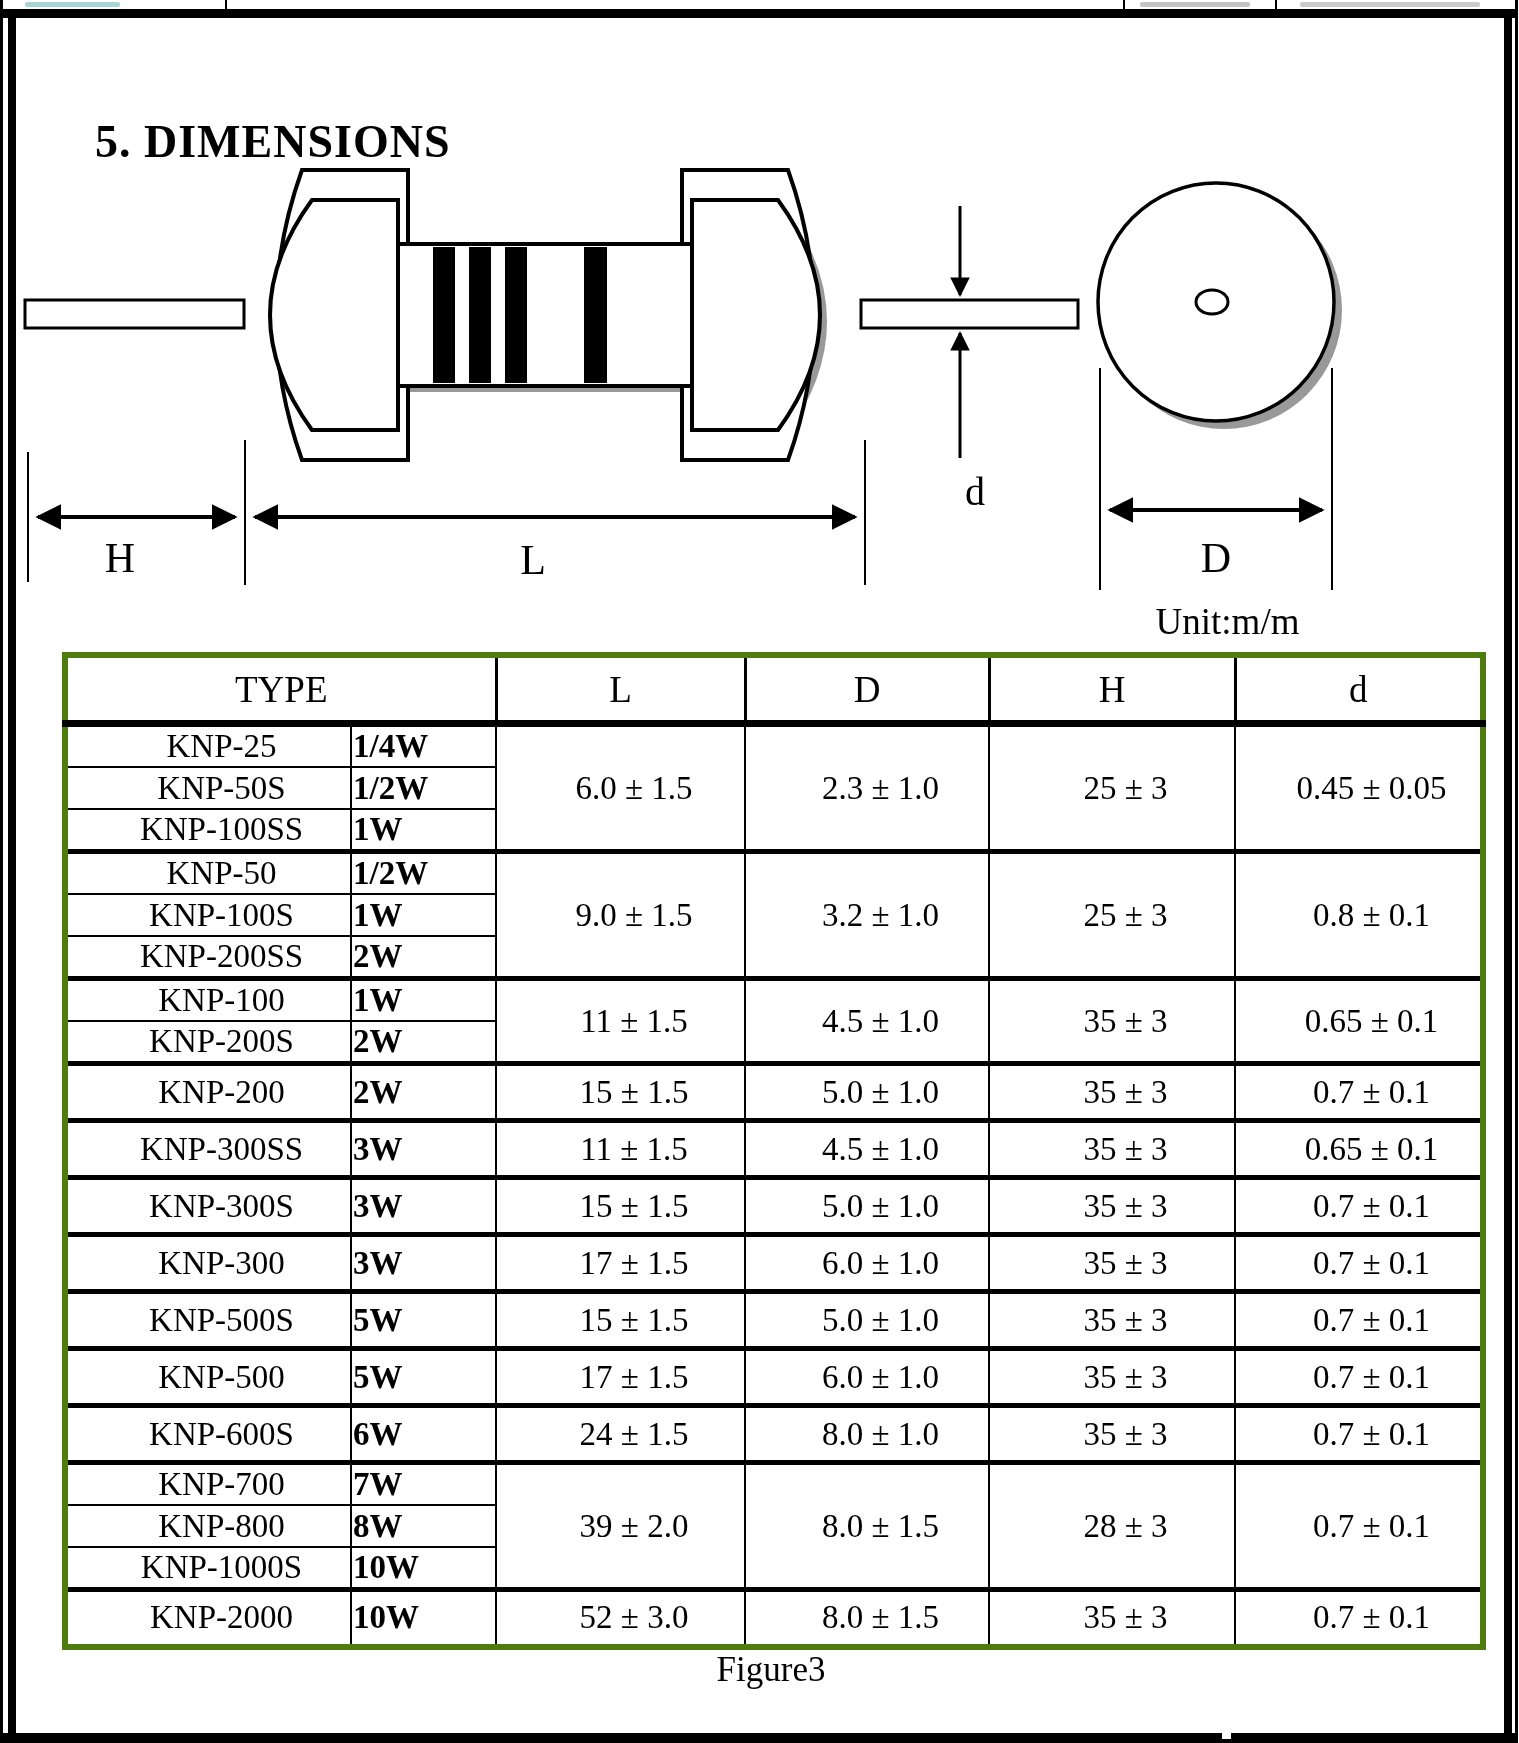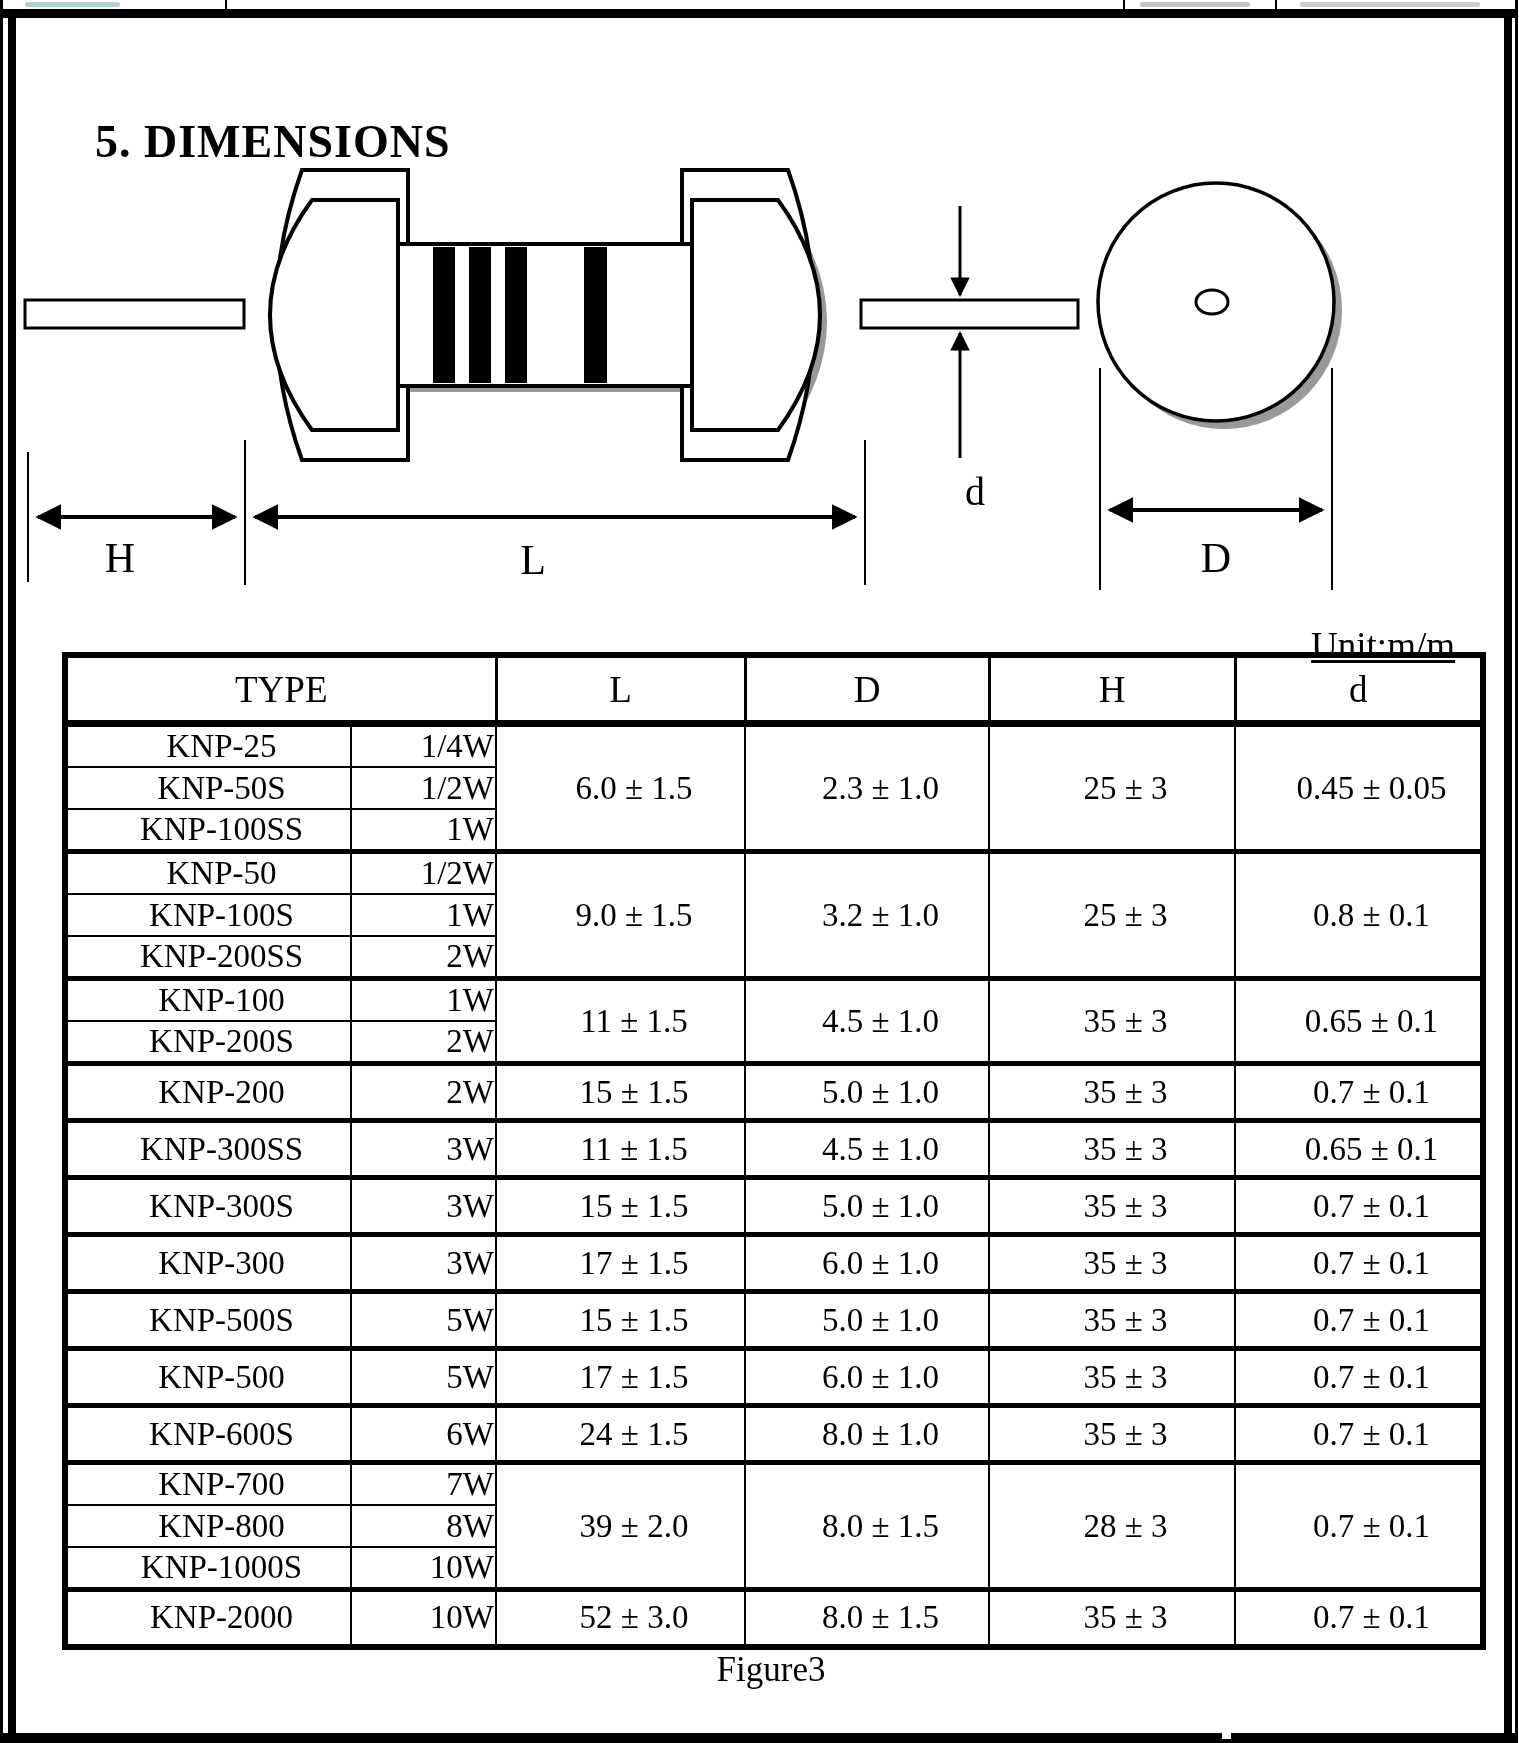--- a/index.html
+++ b/index.html
@@ -13,46 +13,46 @@
   .top-strip{position:absolute;left:0;top:0;width:1519px;height:9px;background:#fff;}
   .smudge{position:absolute;top:2px;height:5px;border-radius:2px;}
   .stub{position:absolute;top:0;width:2px;height:9px;background:#000;}
   .notch{position:absolute;background:#fff;}
   
   .doc-title{
     position:absolute;left:95px;top:84px;font-size:46px;font-weight:bold;
     letter-spacing:1px;white-space:nowrap;
   }
   .unit-label{
-    position:absolute;left:1000px;top:624px;width:455px;text-align:right;
-    font-size:37px;white-space:nowrap;text-decoration:underline;
+    position:absolute;left:1000px;top:600px;width:455px;text-align:center;
+    font-size:37px;white-space:nowrap;
   }
   .figure-caption{
     position:absolute;left:62px;top:1650px;width:1418px;text-align:center;
     font-size:35px;
   }
   
   svg.diagram{position:absolute;left:0;top:0;}
   
   table.dims{
     position:absolute;left:62px;top:652px;width:1418px;
     border-collapse:collapse;table-layout:fixed;
-    border:6px solid #000000;
+    border:6px solid #4d7c0f;
     font-family:"Liberation Serif","DejaVu Serif",serif;
   }
   table.dims th{
     font-size:37px;font-weight:normal;text-align:center;
     border:3px solid #000;border-bottom:7px solid #000;height:60px;
   }
   table.dims td{
     border:2px solid #000;font-size:33px;background:#fff;
     overflow:hidden;white-space:nowrap;
   }
   td.type-name{text-align:center;padding-left:26px;border-left:3px solid #000;}
-  td.watt{text-align:right;}
+  td.watt{text-align:left;font-weight:bold;}
   td.dim-val{text-align:center;border-left:3px solid #000;padding-left:28px;}
   tr.group-start td{border-top:5px solid #000;}
   col.c-type{width:286px;} col.c-watt{width:145px;}
   col.c-l{width:249px;} col.c-d{width:244px;} col.c-h{width:246px;} col.c-dd{width:248px;}
 </style>
 </head>
 <body>
 
 <div class="top-strip">
   <div class="smudge" style="left:25px;width:95px;background:#5fb0b0;opacity:.55;"></div>

